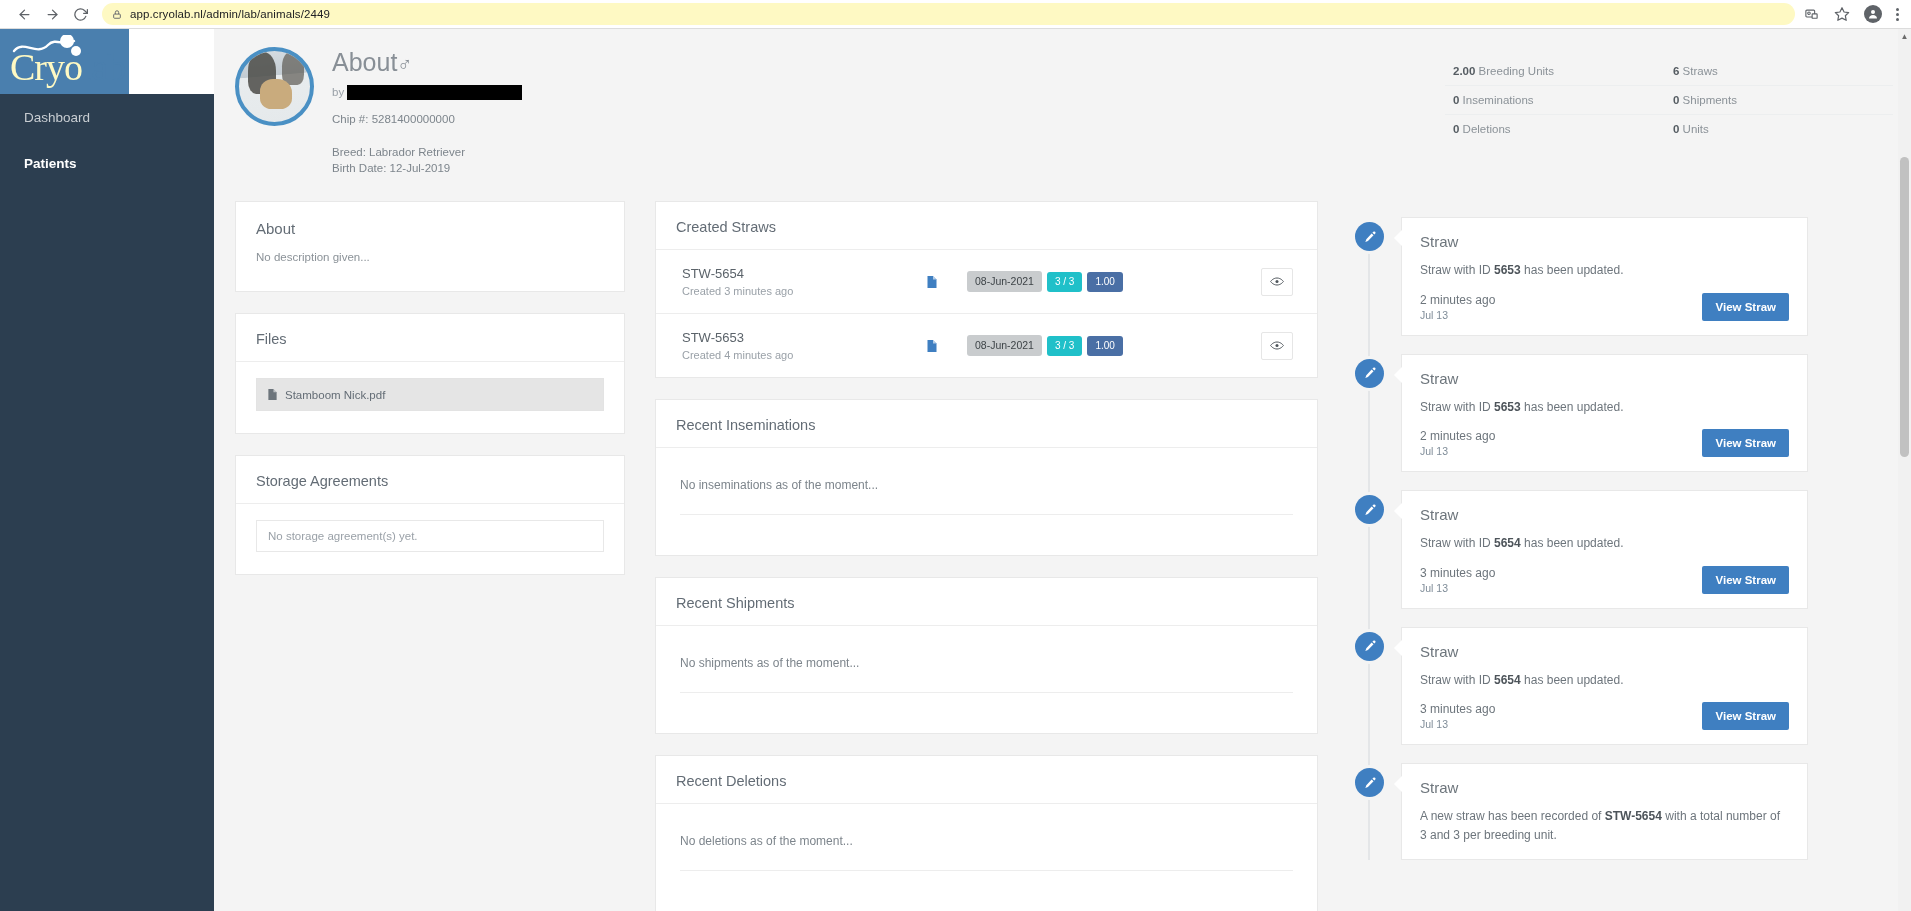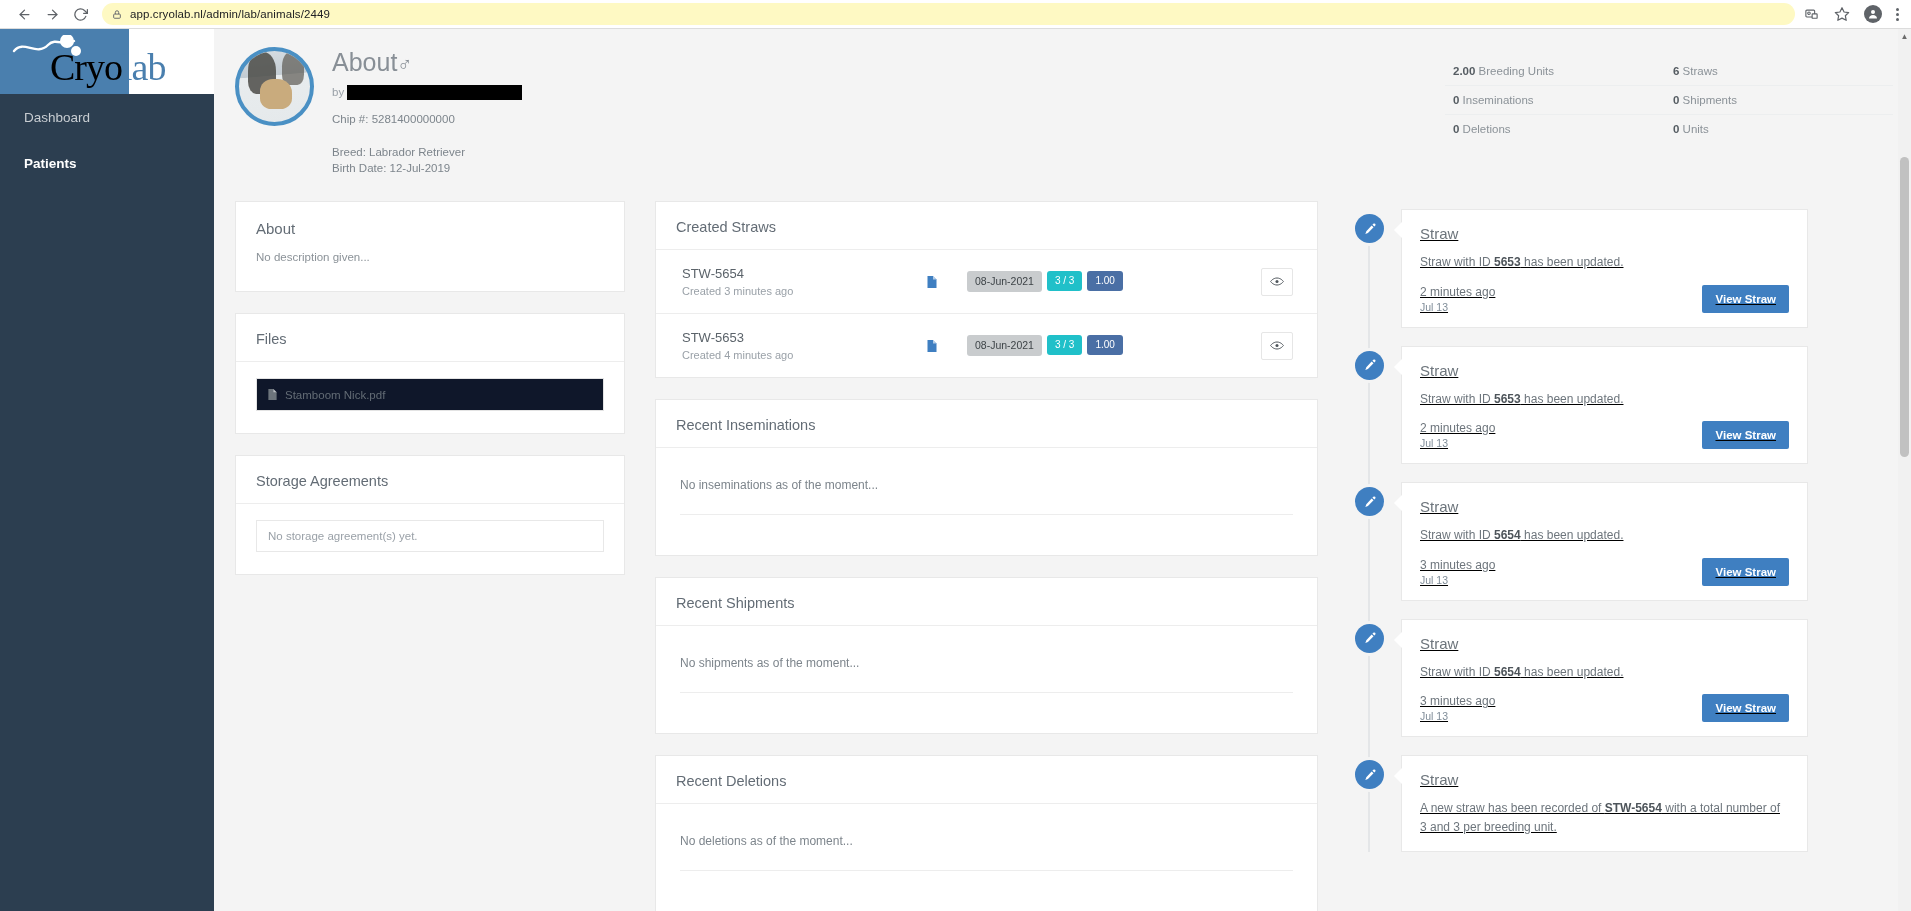--- a/index.html
+++ b/index.html
@@ -75,21 +75,21 @@
   .logo-wrap .logo-white-right {
     position: absolute; right: 0; top: 0; width: 85px; height: 65px; background: #ffffff;
   }
   .logo-text {
     position: absolute; left: 10px; top: 16px;
     font-size: 38px;
     font-family: "Liberation Serif", serif;
     font-weight: 400;
     letter-spacing: -1px;
   }
-  .logo-text .w { color: #000000; margin-left: 40px; }
+  .logo-text .w { color: #fef9c3; }
   .logo-text .b { color: #4a7fae; }
   .logo-swoosh { position: absolute; left: 12px; top: 6px; }
   .nav-item {
     height: 46px;
     display: flex; align-items: center;
     padding-left: 24px;
     color: #c8cdd2;
     font-size: 13.5px;
     cursor: pointer;
   }
@@ -169,21 +169,21 @@
   }
   .stats-row:last-child { border-bottom: none; }
   .stats-cell { width: 50%; }
   .stats-cell b { color: #555c62; font-weight: bold; }
 
   
   .columns { position: absolute; left: 0; top: 172px; right: 0; bottom: 0; }
 
   .col-left { position: absolute; left: 21px; top: 0; width: 390px; }
   .col-mid  { position: absolute; left: 441px; top: 0; width: 663px; }
-  .col-right{ position: absolute; left: 1134px; top: 8px; width: 460px; text-decoration: underline; }
+  .col-right{ position: absolute; left: 1134px; top: 16px; width: 460px; }
 
   .card {
     background: #ffffff;
     border: 1px solid #e8e8e8;
     margin-bottom: 21px;
   }
   .card-head {
     padding: 17px 20px 14px 20px;
     font-size: 14.5px;
     color: #636c75;
@@ -193,21 +193,21 @@
 
   .about-body { padding: 0 20px 28px 20px; }
   .about-title { padding: 18px 20px 0 20px; font-size: 15px; color: #636c75; }
   .about-desc { margin-top: 14px; font-size: 11.5px; color: #8b9298; }
 
   .file-pill {
     border: 1px solid #e3e3e3;
     padding: 9px 10px;
     display: flex; align-items: center;
     font-size: 11.5px; color: #636c75;
-    background: #0f172a;
+    background: #e5e5e5;
     cursor: pointer;
   }
   .file-pill .doc-ic { margin-right: 7px; display:flex; }
   .empty-pill {
     border: 1px solid #e8e8e8;
     padding: 9px 11px;
     font-size: 11.5px;
     color: #9aa1a8;
   }
 
@@ -215,21 +215,21 @@
   .straw-row {
     display: flex; align-items: center;
     padding: 16px 24px 16px 26px;
     border-bottom: 1px solid #ededed;
   }
   .straw-row:last-child { border-bottom: none; }
   .straw-meta { width: 215px; }
   .straw-id { font-size: 13px; color: #5b6view; color:#5b636a; }
   .straw-sub { font-size: 11px; color: #9aa1a8; margin-top: 4px; }
   .straw-doc { width: 70px; display: flex; justify-content: center; }
-  .badges { display: flex; align-items: flex-start; gap: 5px; }
+  .badges { display: flex; align-items: flex-end; gap: 5px; }
   .badge {
     font-size: 10px; font-weight: normal; color: #fff;
     padding: 4px 8px; border-radius: 3px;
     line-height: 1.2;
     white-space: nowrap;
   }
   .badge.date { background: #c9ccce; color: #3e4448; font-weight: normal; font-size: 10.5px; }
   .badge.ratio { background: #20c0c9; }
   .badge.unit { background: #4a6fa5; }
   .row-spacer { flex: 1; }

